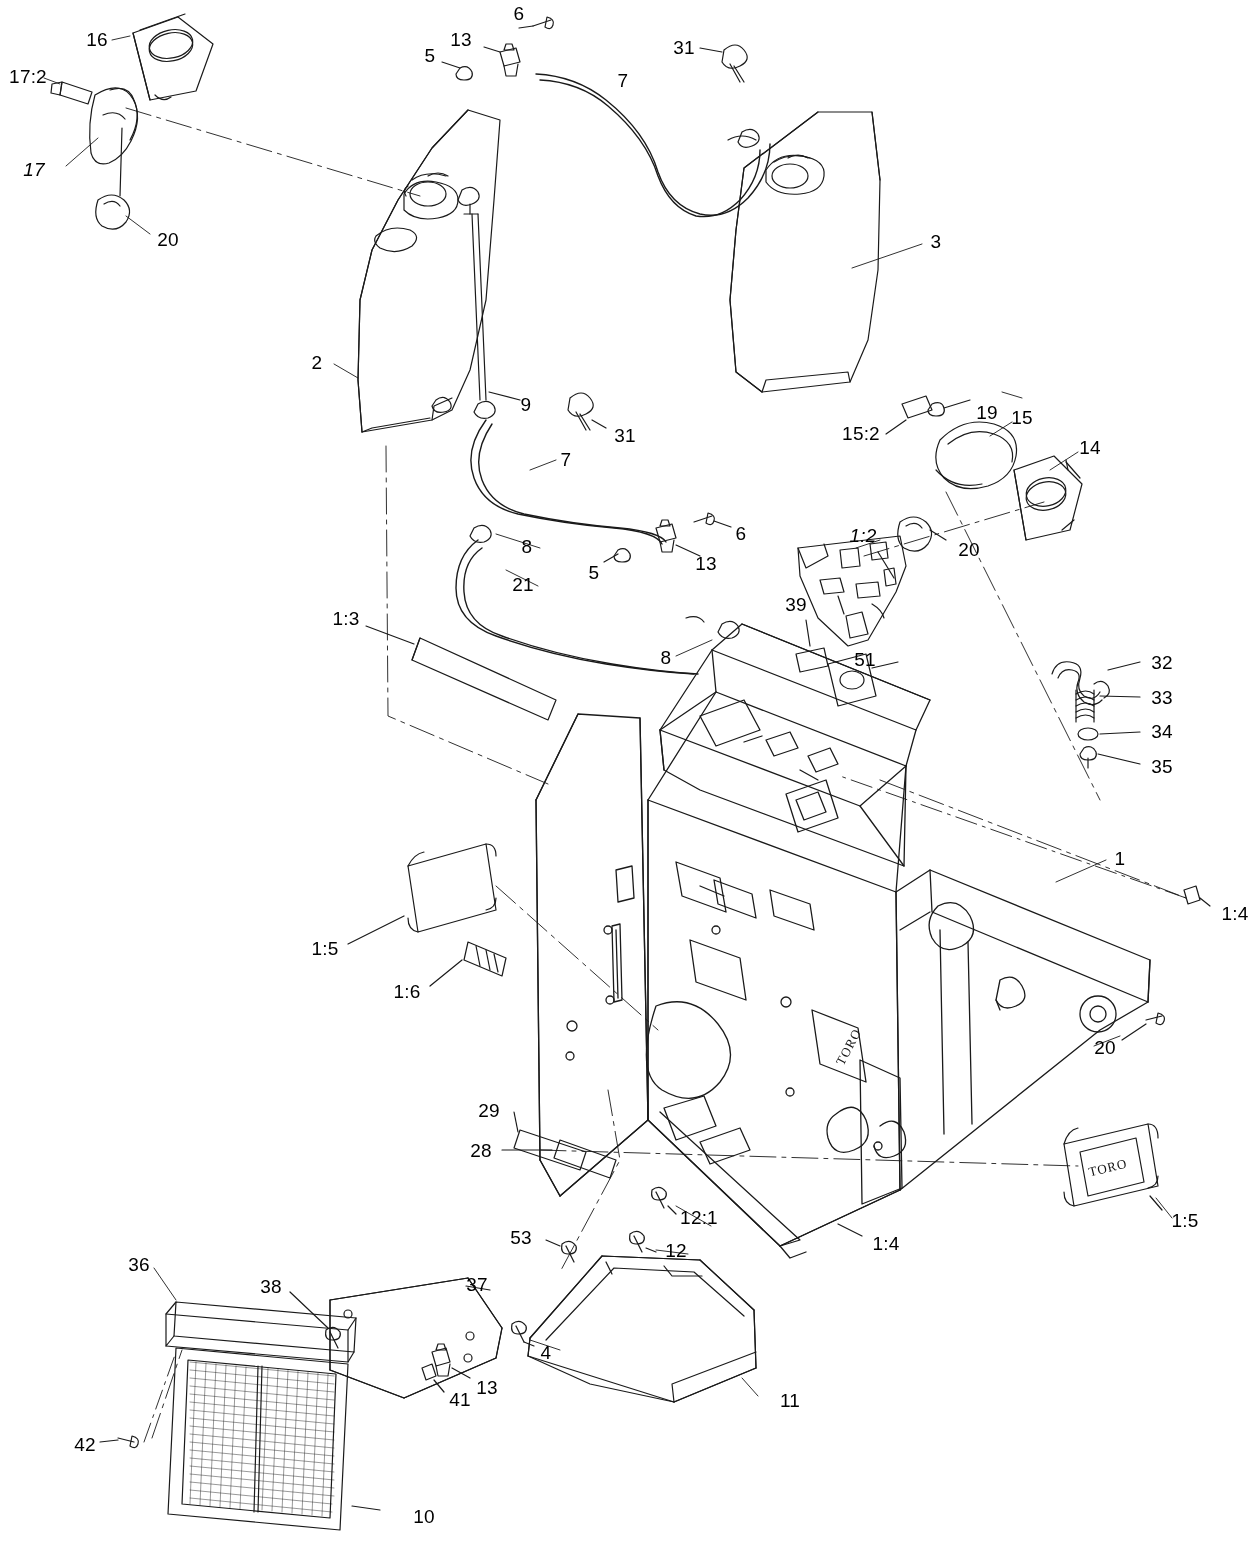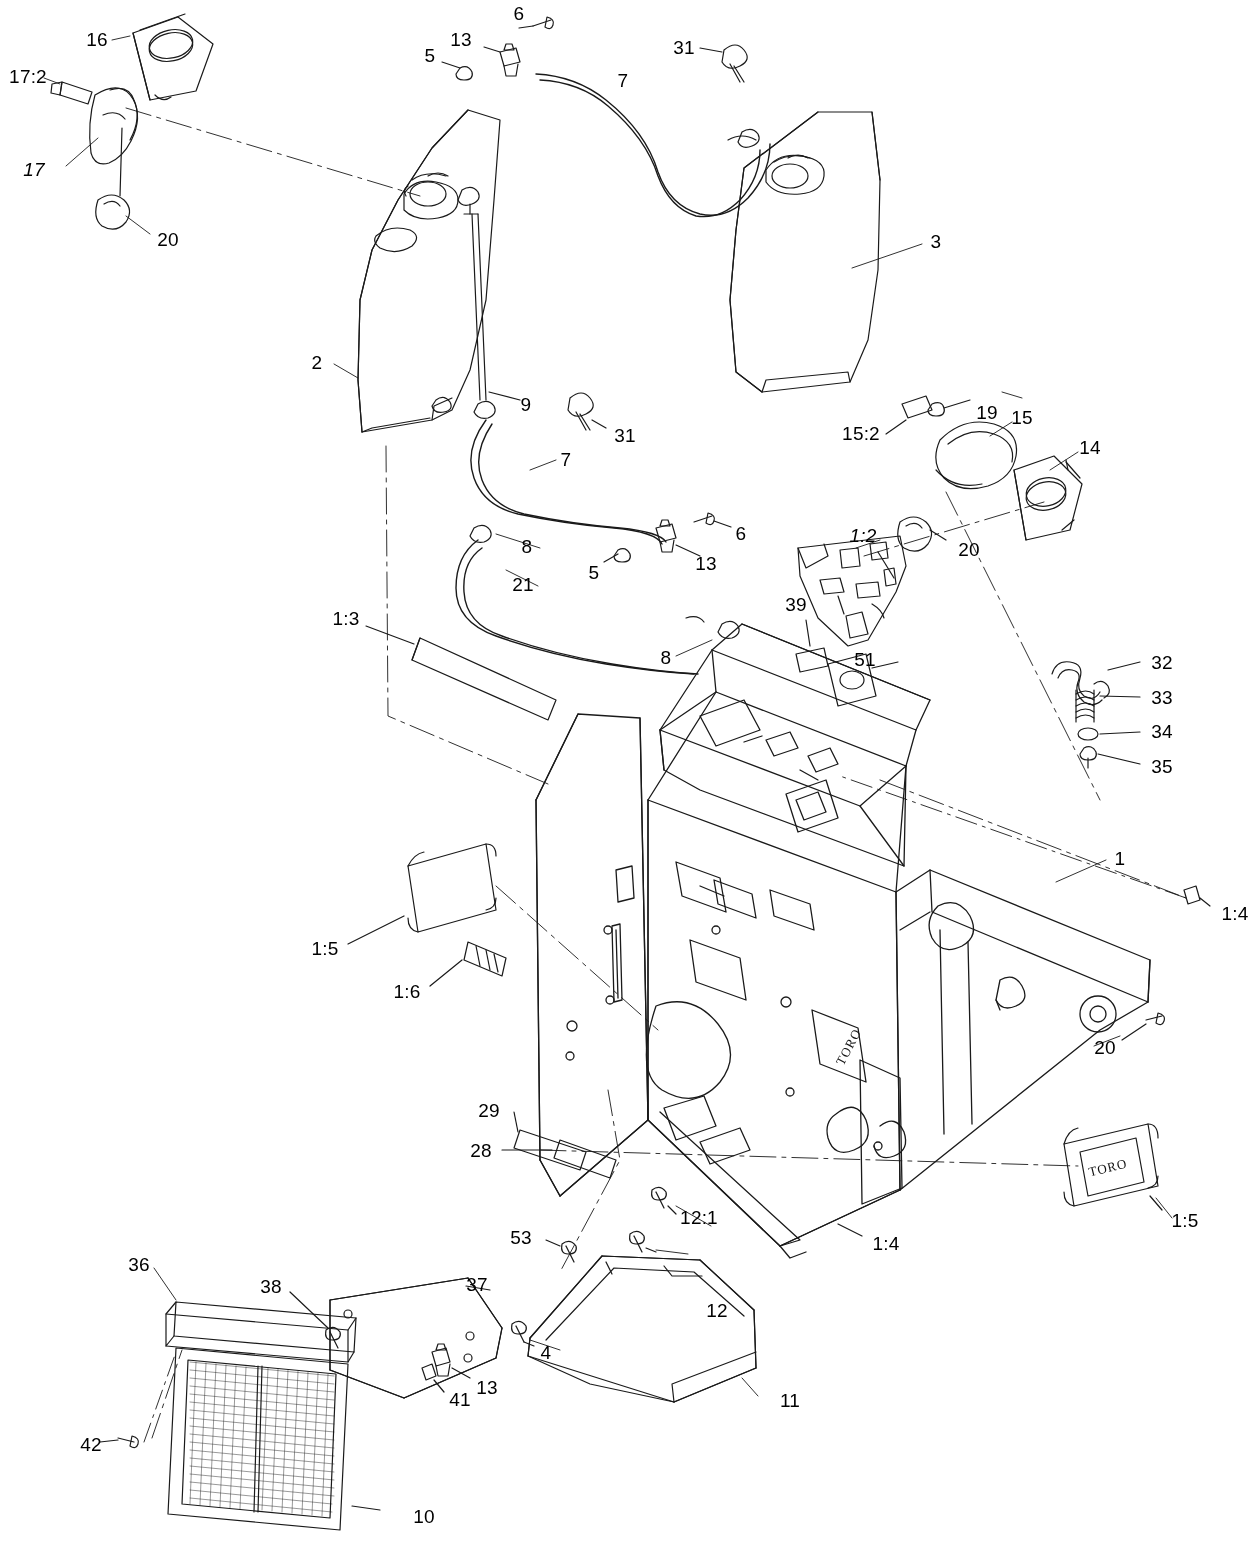--- a/index.html
+++ b/index.html
@@ -545,25 +545,25 @@
       <div class="callout" style="left: 1235px; top: 913px;">1:4</div>
       <div class="callout" style="left: 325px; top: 948px;">1:5</div>
       <div class="callout" style="left: 407px; top: 991px;">1:6</div>
       <div class="callout" style="left: 1105px; top: 1047px;">20</div>
       <div class="callout" style="left: 489px; top: 1110px;">29</div>
       <div class="callout" style="left: 481px; top: 1150px;">28</div>
       <div class="callout" style="left: 1185px; top: 1220px;">1:5</div>
       <div class="callout" style="left: 699px; top: 1217px;">12:1</div>
       <div class="callout" style="left: 886px; top: 1243px;">1:4</div>
       <div class="callout" style="left: 521px; top: 1237px;">53</div>
-      <div class="callout" style="left: 676px; top: 1310px; margin-left: 41px;">12</div>
+      <div class="callout" style="left: 676px; top: 1250px;">12</div>
       <div class="callout" style="left: 139px; top: 1264px;">36</div>
       <div class="callout" style="left: 271px; top: 1286px;">38</div>
       <div class="callout" style="left: 477px; top: 1284px;">37</div>
       <div class="callout" style="left: 546px; top: 1352px;">4</div>
       <div class="callout" style="left: 487px; top: 1387px;">13</div>
       <div class="callout" style="left: 460px; top: 1399px;">41</div>
       <div class="callout" style="left: 790px; top: 1400px; text-align: center;">11</div>
-      <div class="callout" style="left: 91px; top: 1444px;">42</div>
+      <div class="callout" style="left: 85px; top: 1444px;">42</div>
       <div class="callout" style="left: 398px; top: 1516px; margin-left: 26px;">10</div>
     </div>
 
 </div>
 
 </body></html>

